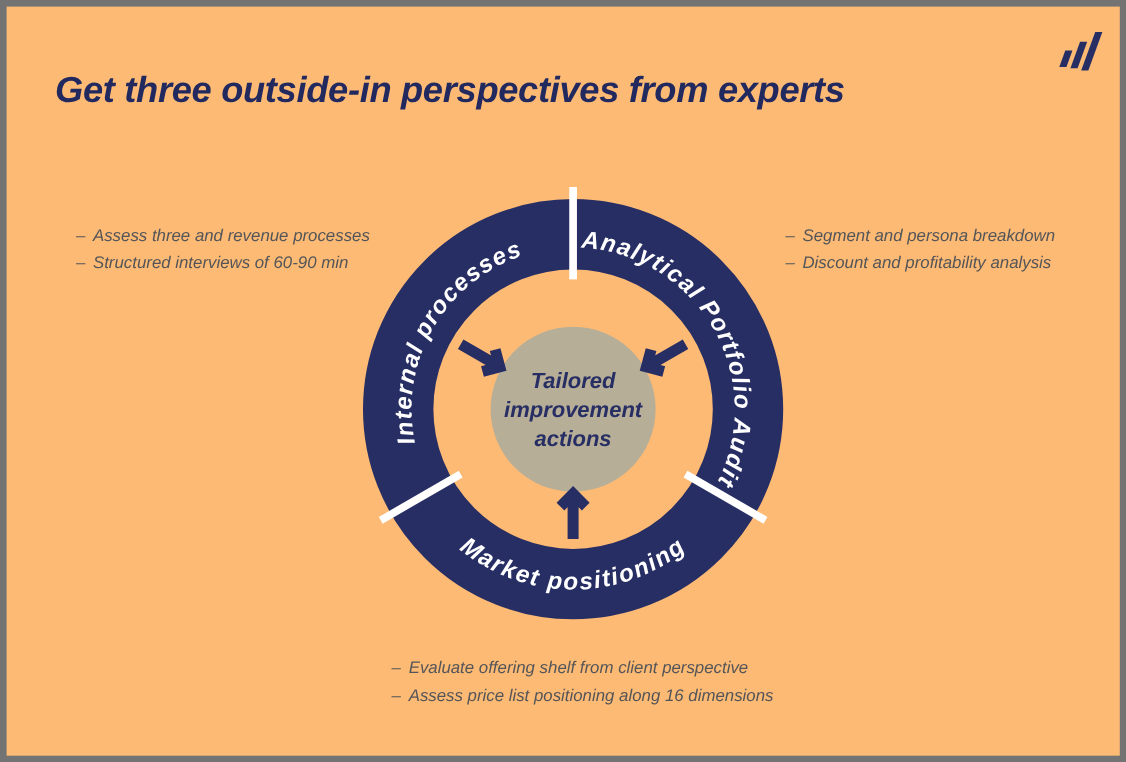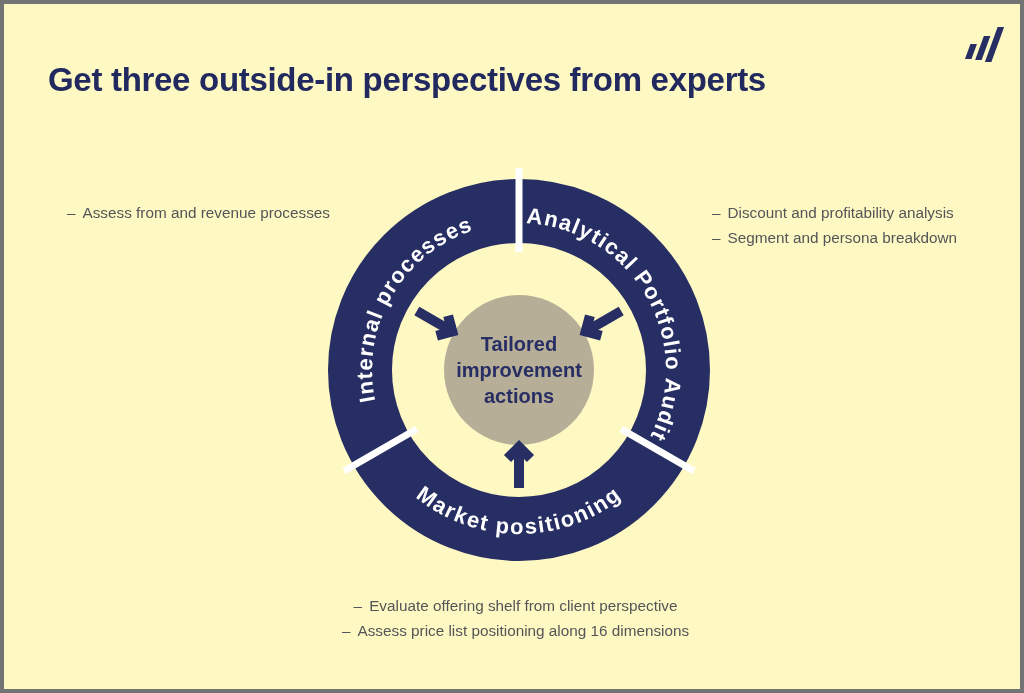--- a/index.html
+++ b/index.html
@@ -1,43 +1,44 @@
 <!DOCTYPE html>
 <html><head>
 <meta charset="utf-8">
 <style>
   html,body{margin:0;padding:0;background:#e9e9e9;}
   .slide{
     position:relative;
     width:1024px;height:693px;
     box-sizing:border-box;
-    background:#fef9c3;
-    border:4px solid #737373;
+    background:#fdba74;
+    border:6px solid #737373;
     font-family:"Liberation Sans","DejaVu Sans",sans-serif;
     overflow:hidden;
+    font-style:italic;
   }
   .title{
     position:absolute;left:44px;top:59px;
     margin:0;
     font-size:33px;line-height:34px;font-weight:700;
     letter-spacing:-0.3px;
     color:#21295f;
   }
   .logo{position:absolute;top:20px;right:10px;}
   .notes{
     position:absolute;
     list-style:none;margin:0;padding:0;
     font-size:15.3px;line-height:25px;
     color:#545558;
   }
   .notes li{white-space:nowrap;}
   .notes .dash{display:inline-block;margin-right:7px;}
   .notes-left{left:63px;top:196px;}
   .notes-right{left:708px;top:196px;}
-  .notes-bottom{left:338px;top:589px;text-align:center;}
+  .notes-bottom{left:350px;top:589px;}
   .donut{position:absolute;left:305px;top:156px;}
   .seg-label{
     fill:#ffffff;
     font-family:"Liberation Sans","DejaVu Sans",sans-serif;
     font-size:22px;font-weight:600;letter-spacing:1.2px;
   }
   .seg-label-bottom{letter-spacing:1.6px;}
   .center-text{
     fill:#272e64;
     font-family:"Liberation Sans","DejaVu Sans",sans-serif;
@@ -56,26 +57,27 @@
 
   <svg class="logo" width="56" height="42" viewBox="0 0 56 42" aria-hidden="true">
     <g transform="translate(9,2) skewX(-20)">
       <rect x="14" y="18" width="6.5" height="15" fill="#272e64"></rect>
       <rect x="24.5" y="10" width="6.5" height="24" fill="#272e64"></rect>
       <rect x="35" y="1" width="6.5" height="35" fill="#272e64"></rect>
     </g>
   </svg>
 
   <ul class="notes notes-left">
-    <li><span class="dash">–</span><span>Assess from and revenue processes</span></li>
+    <li><span class="dash">–</span><span>Assess three and revenue processes</span></li>
+    <li><span class="dash">–</span><span>Structured interviews of 60-90 min</span></li>
   </ul>
 
   <ul class="notes notes-right">
+    <li><span class="dash">–</span><span>Segment and persona breakdown</span></li>
     <li><span class="dash">–</span><span>Discount and profitability analysis</span></li>
-    <li><span class="dash">–</span><span>Segment and persona breakdown</span></li>
   </ul>
 
   <ul class="notes notes-bottom">
     <li><span class="dash">–</span><span>Evaluate offering shelf from client perspective</span></li>
     <li><span class="dash">–</span><span>Assess price list positioning along 16 dimensions</span></li>
   </ul>
 
   <svg class="donut" width="420" height="420" viewBox="0 0 420 420">
 
     <circle cx="210" cy="210" r="159" fill="none" stroke-width="64" stroke="#272e64"></circle>

